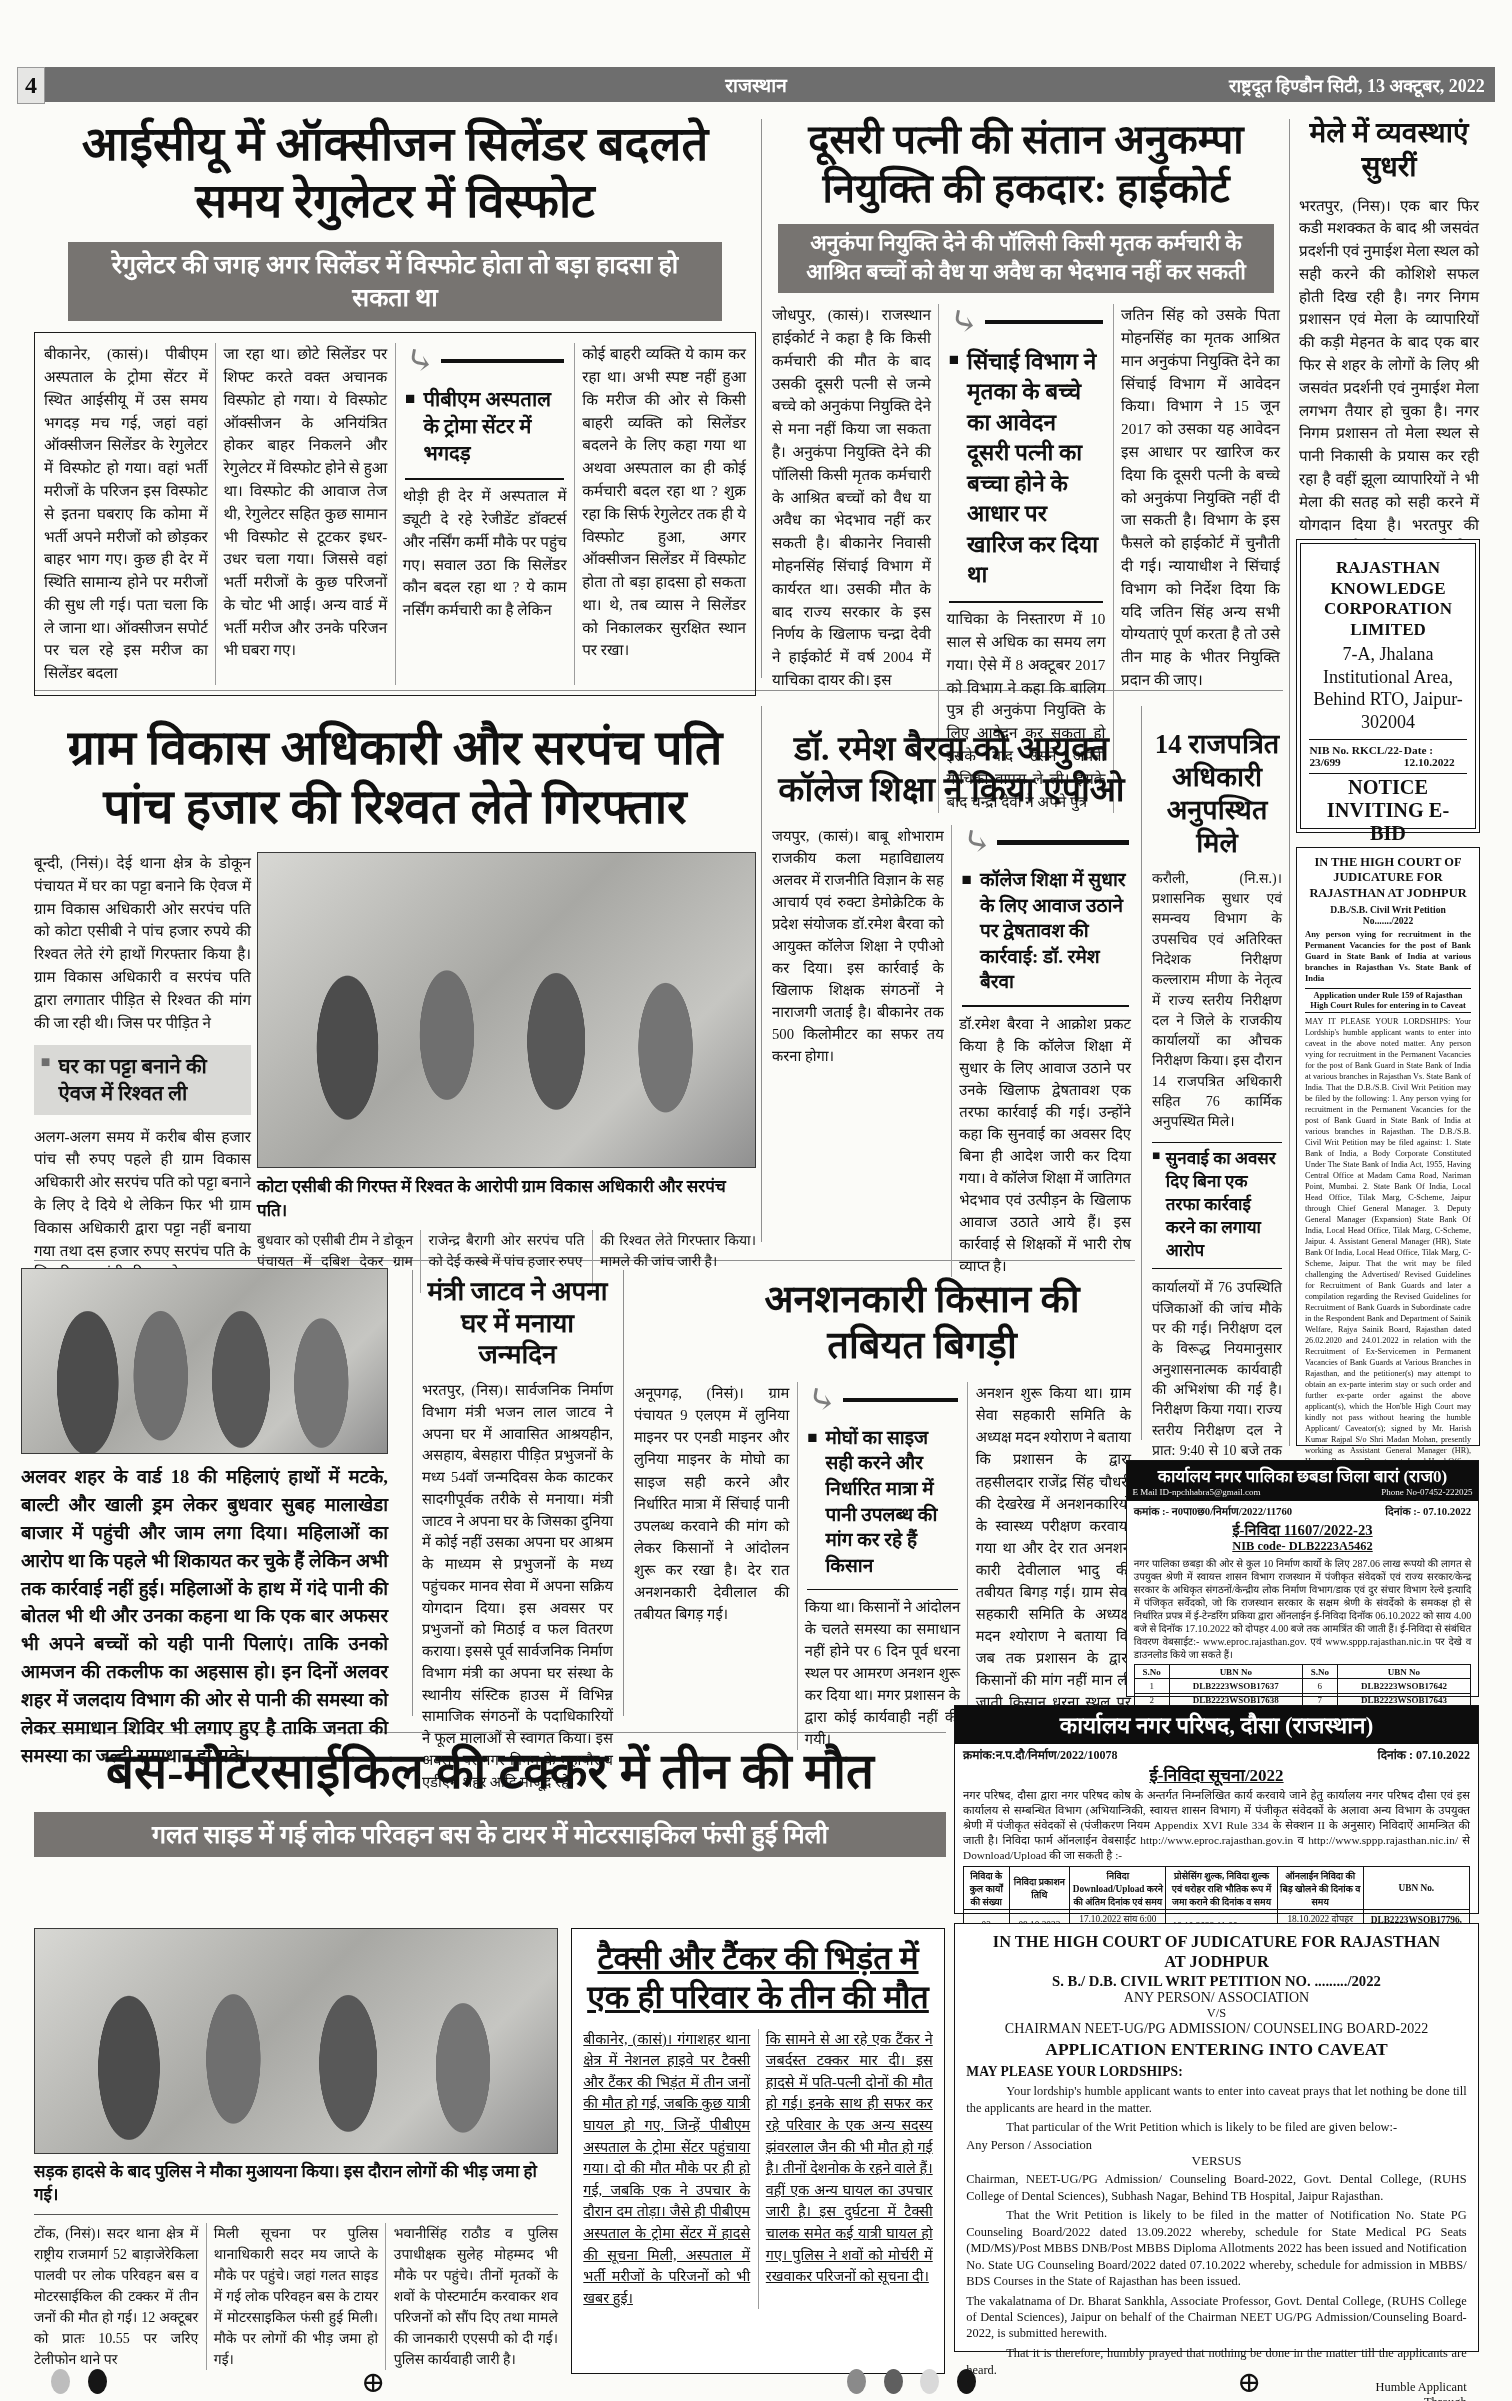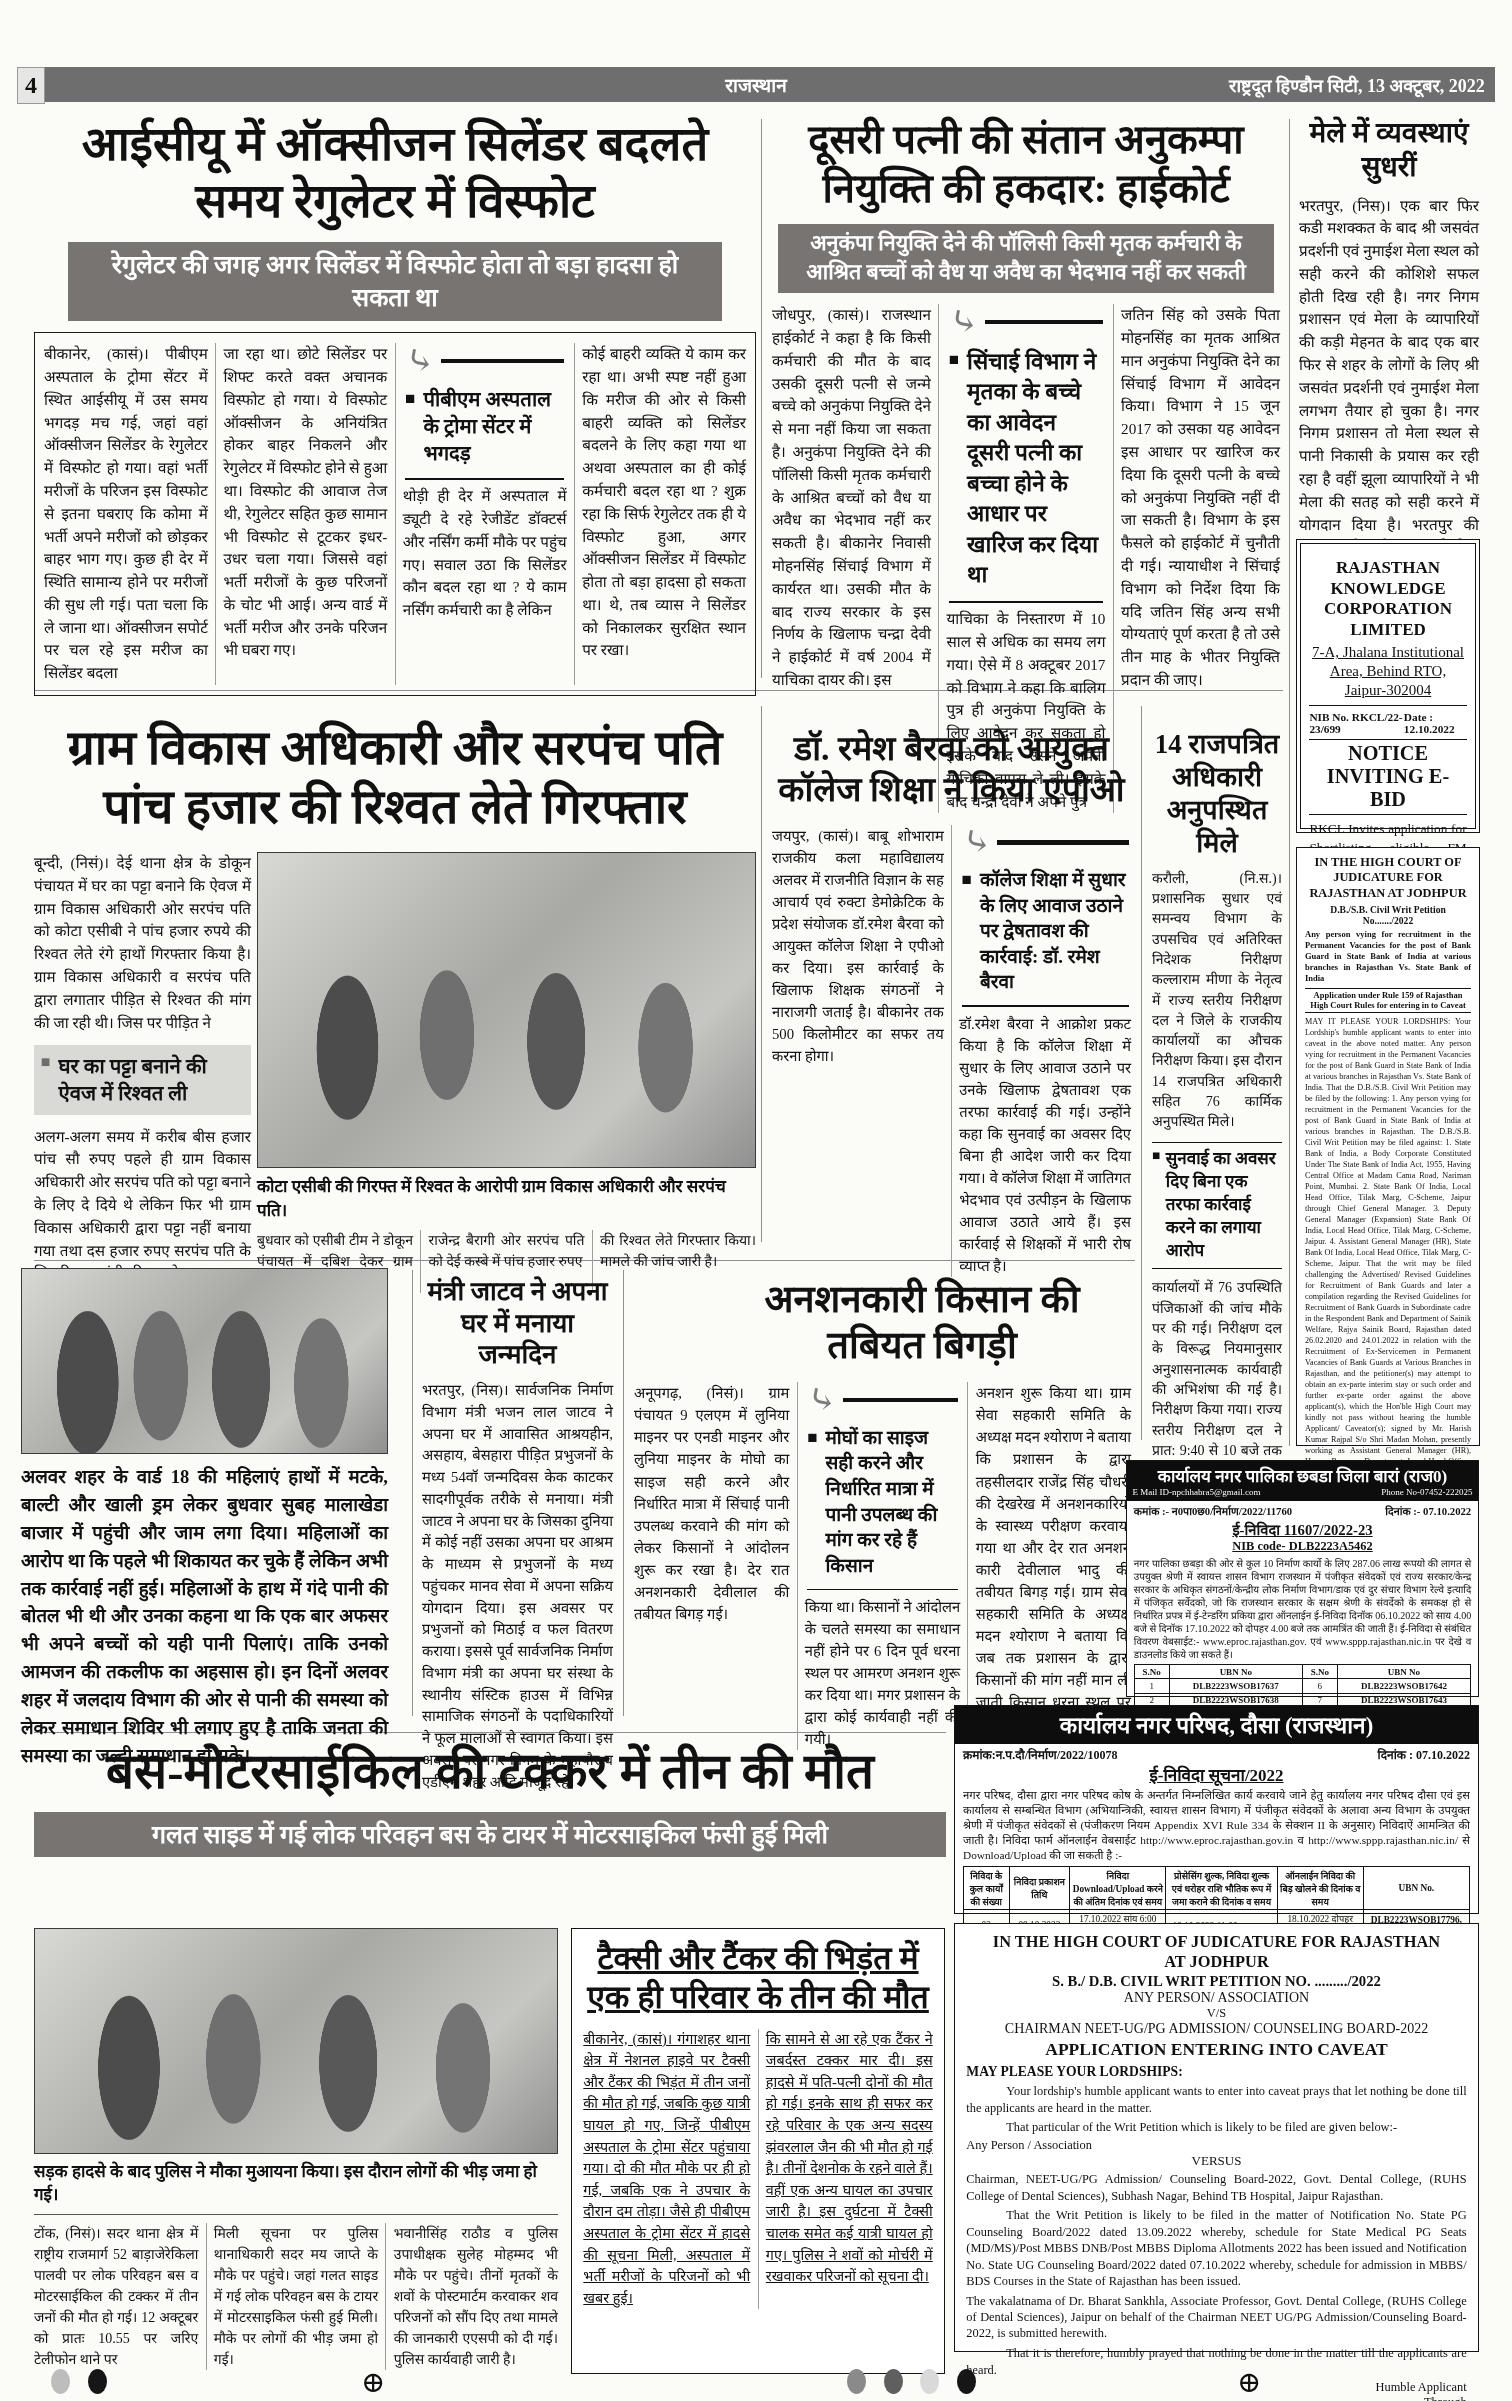--- a/index.html
+++ b/index.html
@@ -118,21 +118,21 @@
   </section>
 
   <section class="abs" style="left:1299px;top:116px;width:180px;">
     <h2 class="hl" style="font-size:28px;margin:0;">मेले में व्यवस्थाएं सुधरीं</h2>
     <p class="jst" style="font-size:15.2px;line-height:1.5;margin:10.2px 0 0;">भरतपुर, (निस)। एक बार फिर कडी मशक्कत के बाद श्री जसवंत प्रदर्शनी एवं नुमाईश मेला स्थल को सही करने की कोशिशे सफल होती दिख रही है। नगर निगम प्रशासन एवं मेला के व्यापारियों की कड़ी मेहनत के बाद एक बार फिर से शहर के लोगों के लिए श्री जसवंत प्रदर्शनी एवं नुमाईश मेला लगभग तैयार हो चुका है। नगर निगम प्रशासन तो मेला स्थल से पानी निकासी के प्रयास कर रही रहा है वहीं झूला व्यापारियों ने भी मेला की सतह को सही करने में योगदान दिया है। भरतपुर की जनता करीब तीन साल से मेला घूमने का इंतजार कर रही थी। कोरोना ने व्यापारियों व आम लोगों की उम्मीदों पर भी पानी फेर दिया था।</p>
   </section>
 
   <section class="abs noticebox" style="left:1296px;top:539px;width:184px;height:294px;">
     <div class="nb-inner">
       <div class="ctr b" style="font-size:17px;line-height:1.2;">RAJASTHAN KNOWLEDGE CORPORATION LIMITED</div>
-      <div class="ctr" style="font-size:15px;margin-top:3.4px;line-height:1.25;border-bottom:1.1px solid #111;padding-bottom:5.6px;text-decoration:underline;">7-A, Jhalana Institutional Area, Behind RTO, Jaipur-302004</div>
+      <div class="ctr" style="font-size:18px;margin-top:3.4px;line-height:1.25;border-bottom:1.1px solid #111;padding-bottom:5.6px;">7-A, Jhalana Institutional Area, Behind RTO, Jaipur-302004</div>
       <div class="flexbt b" style="font-size:11.3px;margin-top:4.5px;">
         <span>NIB No. RKCL/22-23/699</span>
         <span>Date : 12.10.2022</span>
       </div>
       <div class="ctr b" style="font-size:20.3px;margin-top:4.5px;border-top:1.1px solid #111;border-bottom:1.1px solid #111;padding:2.3px 0;">NOTICE INVITING E-BID</div>
       <p class="jst" style="font-size:13.3px;line-height:1.38;margin:5.6px 0 0;">RKCL Invites application for Shortlisting eligible FM Radio stations for empanelment with RKCL invited from interested bidders. Particulars of bid may be visited on the procurement portals (https://eproc.rajasthan.gov.in/), (https://sppp.rajasthan.gov.in) of the state; and www.rkcl.in.</p>
       <div class="b" style="font-size:14.7px;margin-top:4.5px;">UBN No. :- KCL2223SSOB00013</div>
       <div class="b" style="font-size:14.7px;text-align:right;">MD, RKCL</div>
     </div>
   </section>

